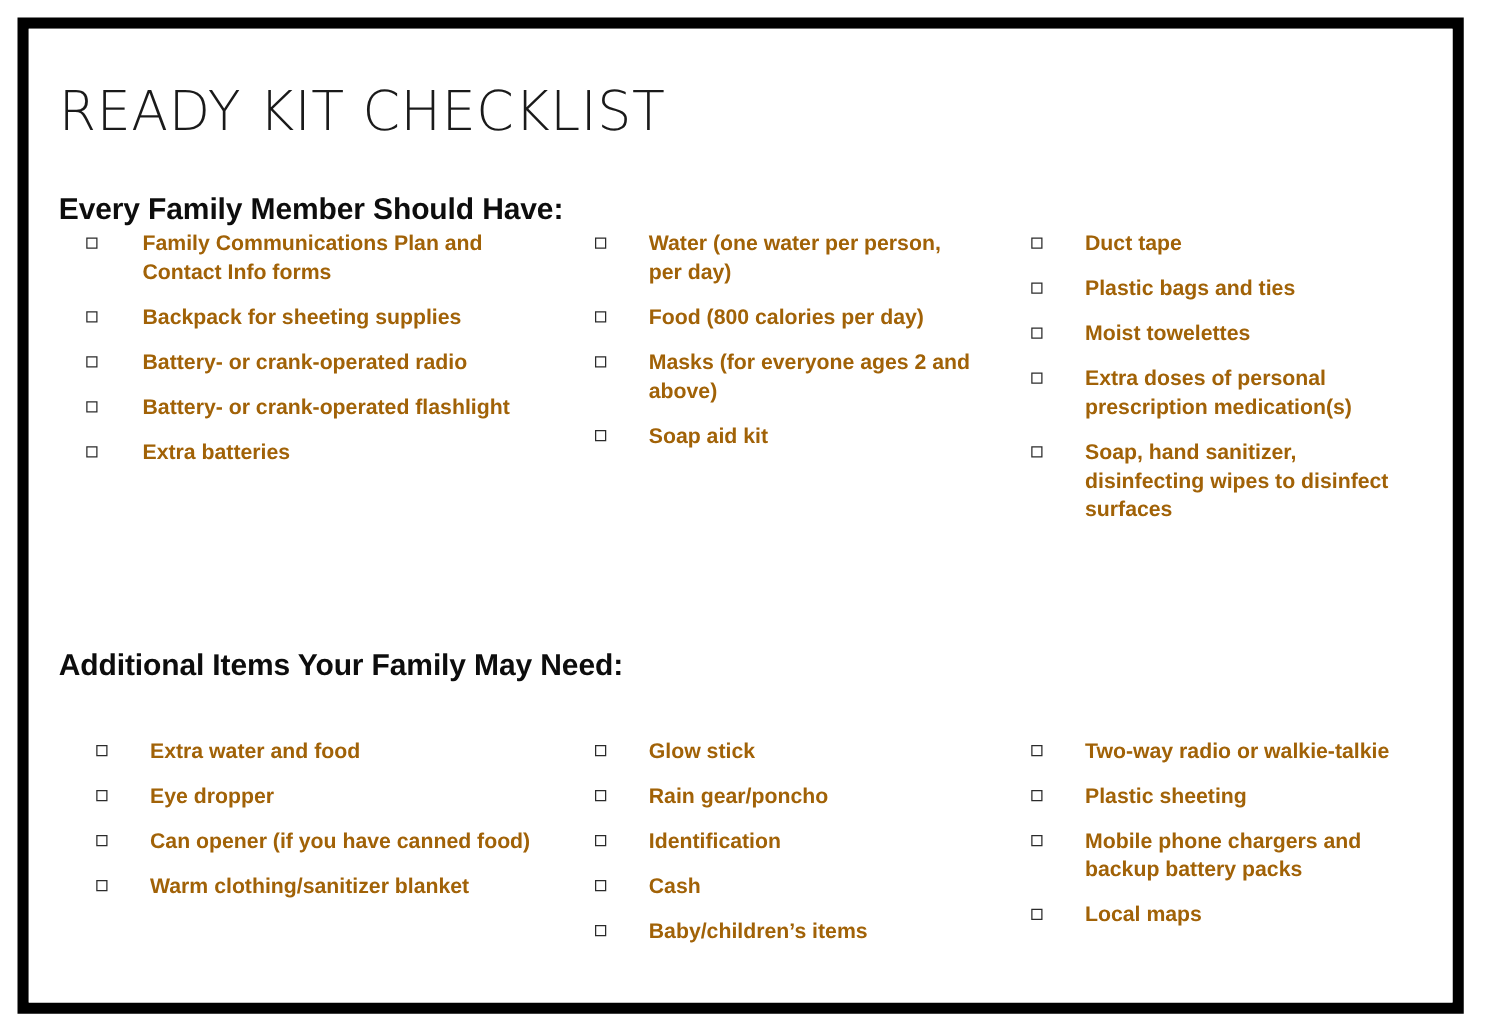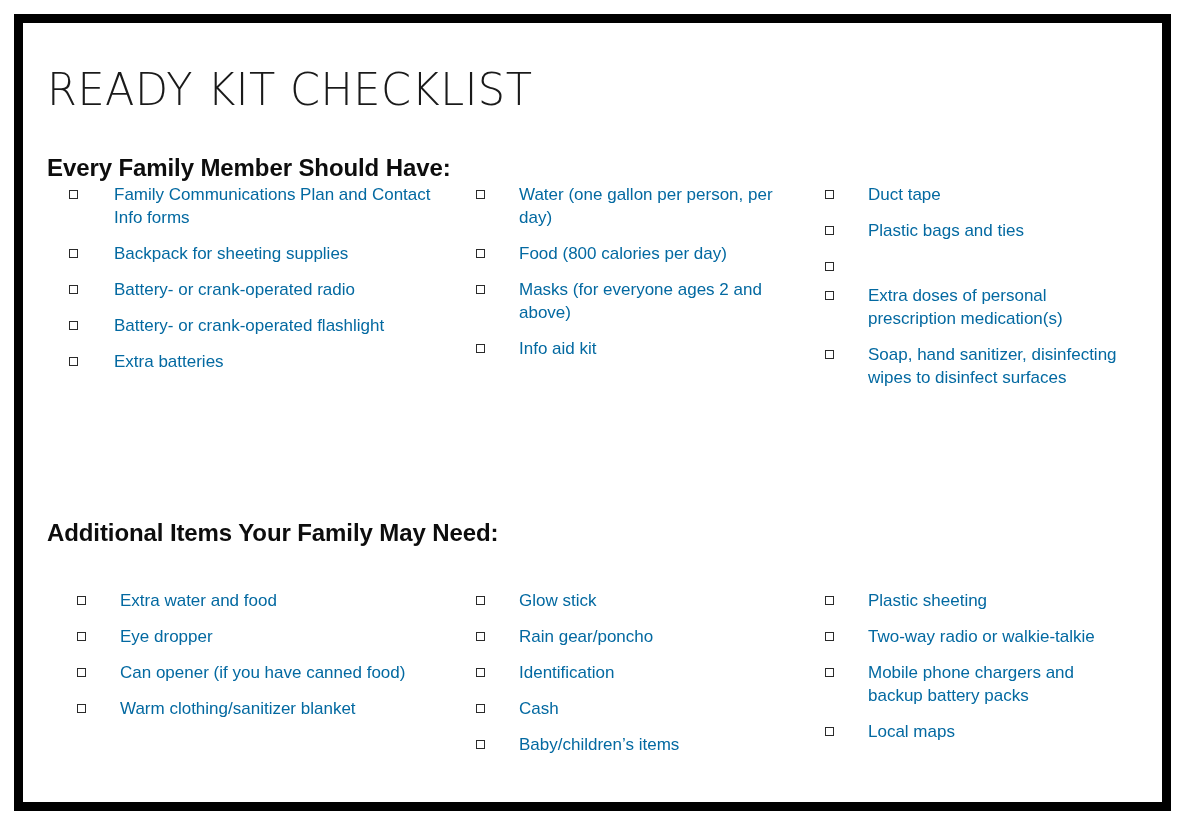--- a/index.html
+++ b/index.html
@@ -75,21 +75,22 @@
   .col {
     position: absolute;
     box-sizing: border-box;
   }
   .check-item {
     display: flex;
     align-items: flex-start;
     margin-bottom: 13px;
     font-size: 17px;
     line-height: 23px;
-    color: #0369a1;
+    color: #a16207;
+    font-weight: bold;
   }
   .check-item .box {
     flex: 0 0 auto;
     width: 9px;
     height: 9px;
     border: 1px solid #2b2b2b;
     box-sizing: border-box;
     margin-top: 7px;
     background: #ffffff;
   }
@@ -148,52 +149,53 @@
           <div class="check-item">
             <span class="box"></span>
             <span class="gap" style="width: 36px;"></span>
             <span class="label">Extra batteries</span>
           </div>
         </div>
       <div class="col" id="s1c2">
           <div class="check-item">
             <span class="box"></span>
             <span class="gap" style="width: 34px;"></span>
-            <span class="label">Water (one gallon per person, per day)</span>
+            <span class="label">Water (one water per person, per day)</span>
           </div>
           <div class="check-item">
             <span class="box"></span>
             <span class="gap" style="width: 34px;"></span>
             <span class="label">Food (800 calories per day)</span>
           </div>
           <div class="check-item">
             <span class="box"></span>
             <span class="gap" style="width: 34px;"></span>
             <span class="label">Masks (for everyone ages 2 and above)</span>
           </div>
           <div class="check-item">
             <span class="box"></span>
             <span class="gap" style="width: 34px;"></span>
-            <span class="label">Info aid kit</span>
+            <span class="label">Soap aid kit</span>
           </div>
         </div>
       <div class="col" id="s1c3">
           <div class="check-item">
             <span class="box"></span>
             <span class="gap" style="width: 34px;"></span>
             <span class="label">Duct tape</span>
           </div>
           <div class="check-item">
             <span class="box"></span>
             <span class="gap" style="width: 34px;"></span>
             <span class="label">Plastic bags and ties</span>
           </div>
           <div class="check-item">
             <span class="box"></span>
             <span class="gap" style="width: 34px;"></span>
+            <span class="label">Moist towelettes</span>
           </div>
           <div class="check-item">
             <span class="box"></span>
             <span class="gap" style="width: 34px;"></span>
             <span class="label">Extra doses of personal prescription medication(s)</span>
           </div>
           <div class="check-item">
             <span class="box"></span>
             <span class="gap" style="width: 34px;"></span>
             <span class="label">Soap, hand sanitizer, disinfecting wipes to disinfect surfaces</span>
@@ -248,26 +250,26 @@
           <div class="check-item">
             <span class="box"></span>
             <span class="gap" style="width: 34px;"></span>
             <span class="label">Baby/children’s items</span>
           </div>
         </div>
       <div class="col" id="s2c3">
           <div class="check-item">
             <span class="box"></span>
             <span class="gap" style="width: 34px;"></span>
+            <span class="label">Two-way radio or walkie-talkie</span>
+          </div>
+          <div class="check-item">
+            <span class="box"></span>
+            <span class="gap" style="width: 34px;"></span>
             <span class="label">Plastic sheeting</span>
-          </div>
-          <div class="check-item">
-            <span class="box"></span>
-            <span class="gap" style="width: 34px;"></span>
-            <span class="label">Two-way radio or walkie-talkie</span>
           </div>
           <div class="check-item">
             <span class="box"></span>
             <span class="gap" style="width: 34px;"></span>
             <span class="label">Mobile phone chargers and backup battery packs</span>
           </div>
           <div class="check-item">
             <span class="box"></span>
             <span class="gap" style="width: 34px;"></span>
             <span class="label">Local maps</span>

